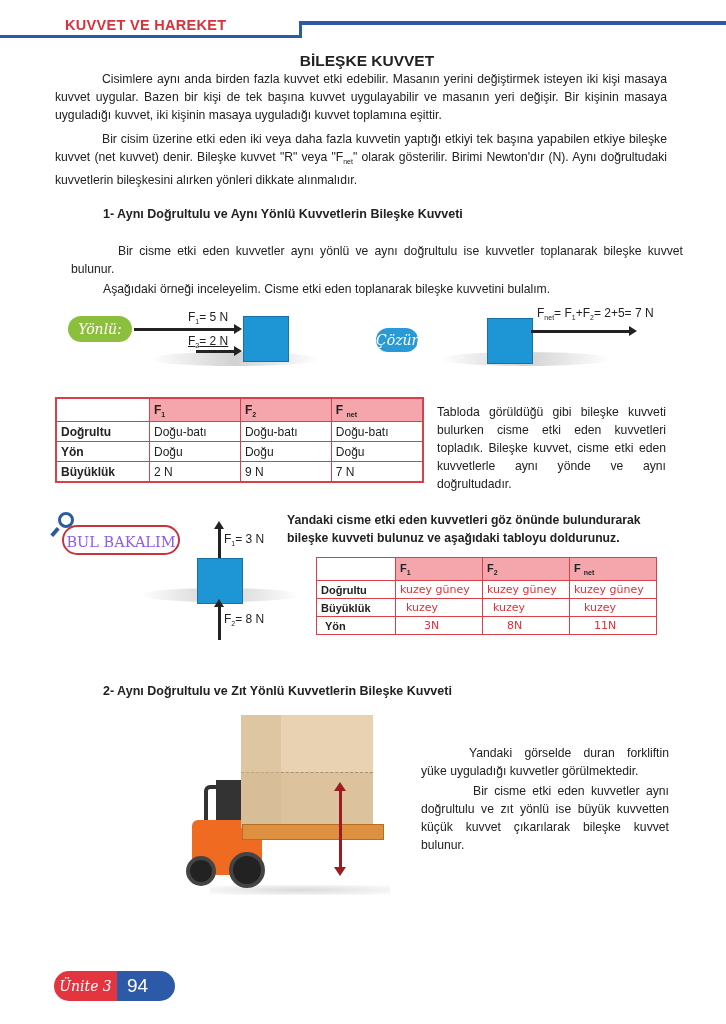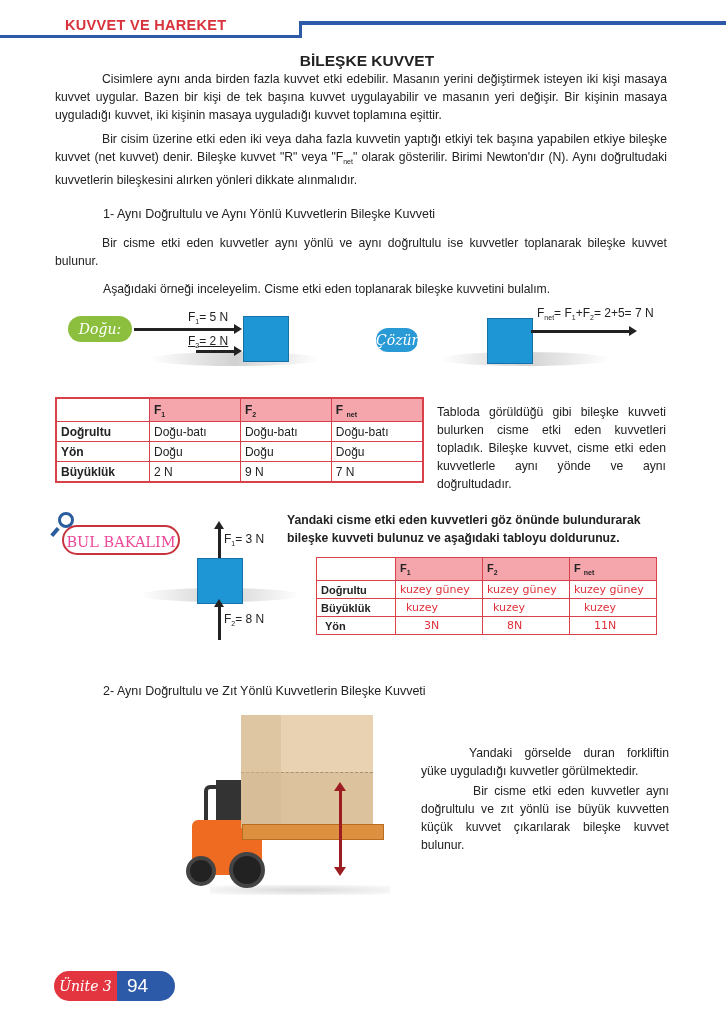--- a/index.html
+++ b/index.html
@@ -7,21 +7,21 @@
          font-family:"Liberation Sans", sans-serif; color:#222; font-size:12.2px; }
   .abs { position:absolute; }
   
   .hdr-title { left:65px; top:17px; color:#d8323c; font-weight:bold; font-size:14.5px; letter-spacing:0.3px; }
   .hdr-line-left { left:0; top:35px; width:222px; height:3px; background:#2d5aa8; }
   .hdr-line-right2 { left:300px; top:21px; width:426px; height:4px; background:#2d5aa8; }
 
   .page-title { left:4px; width:726px; top:52px; text-align:center; font-weight:bold; font-size:15.5px; color:#222; }
   .para { left:55px; width:612px; line-height:18px; text-align:justify; }
   .indent { text-indent:47px; }
-  .sec-head { left:103px; font-weight:normal; font-size:12.5px; }
+  .sec-head { left:103px; font-weight:bold; font-size:12.5px; }
   sub.s { font-size:7px; vertical-align:-3px; }
 
   
   .pill { border-radius:14px; color:#fff; font-style:italic; font-size:14px; text-align:center;
           font-family:"DejaVu Serif", serif; }
   .pill-ornek { left:68px; top:316px; width:64px; height:26px; line-height:26px; background:#8dbf3f; }
   .pill-cozum { left:376px; top:328px; width:42px; height:24px; line-height:24px; background:#2a9ad6; }
 
   .cube { width:44px; height:44px; background:#1e96d6; border:1px solid #1672a6; }
   .shadow { height:14px; background:linear-gradient(to right, rgba(0,0,0,0), rgba(0,0,0,0.18), rgba(0,0,0,0)); border-radius:50%; }
@@ -41,21 +41,21 @@
 
   .tbl2 { left:316px; top:557px; width:341px; border:1.5px solid #d8404a; }
   .tbl2 td { border:1.5px solid #d8404a; height:17px; padding:0 4px; font-size:11px; position:relative; }
   .tbl2 tr.head td { background:#f5a6ad; height:22px; font-weight:bold; }
   .tbl2 tr.head td:first-child { background:#fff; }
   .hw { color:#e0303a; font-size:14px; font-family:"DejaVu Sans", sans-serif; white-space:nowrap; }
 
   .side-text { line-height:18px; text-align:justify; }
 
   .bul { left:62px; top:525px; width:118px; height:30px; border:2px solid #c8343e; border-radius:16px;
-         color:#ec4899; font-family:"DejaVu Serif", serif; font-size:14.5px; text-align:center; line-height:30px; box-sizing:border-box; }
+         color:#8b5cf6; font-family:"DejaVu Serif", serif; font-size:14.5px; text-align:center; line-height:30px; box-sizing:border-box; }
   .magnifier { left:58px; top:512px; width:16px; height:16px; border:3px solid #2b5d9e; border-radius:50%; background:#fff; box-sizing:border-box; }
   .mag-handle { left:53px; top:527px; width:4px; height:10px; background:#2b5d9e; transform:rotate(40deg); }
 
   
   .box-top { left:241px; top:715px; width:132px; height:57px; background:#e8d2b2; }
   .box-bot { left:241px; top:772px; width:132px; height:55px; background:#dcc29d; border-top:1px dashed #a88e6a; }
   .box-side { left:241px; top:715px; width:40px; height:112px; background:#d3b993; }
   .pallet { left:242px; top:824px; width:140px; height:14px; background:#dd9140; border:1px solid #b86e22; }
   .mast { left:216px; top:780px; width:30px; height:75px; background:#333; }
   .body { left:192px; top:820px; width:70px; height:55px; background:#ef6b22; border-radius:6px 6px 4px 4px; }
@@ -79,24 +79,24 @@
 <div class="abs" style="left:299px;top:21px;width:3px;height:17px;background:#2d5aa8;"></div>
 <div class="abs" style="left:222px;top:35px;width:80px;height:3px;background:#2d5aa8;"></div>
 <div class="abs hdr-line-right2"></div>
 
 <div class="abs page-title">BİLEŞKE KUVVET</div>
 
 <div class="abs para indent" style="top:70px;">Cisimlere aynı anda birden fazla kuvvet etki edebilir. Masanın yerini değiştirmek isteyen iki kişi masaya kuvvet uygular. Bazen bir kişi de tek başına kuvvet uygulayabilir ve masanın yeri değişir. Bir kişinin masaya uyguladığı kuvvet, iki kişinin masaya uyguladığı kuvvet toplamına eşittir.</div>
 <div class="abs para indent" style="top:130px;"><span>Bir cisim üzerine etki eden iki veya daha fazla kuvvetin yaptığı etkiyi tek başına yapabilen etkiye bileşke kuvvet (net kuvvet) denir. Bileşke kuvvet "R" veya "F</span><sub class="s">net</sub><span>" olarak gösterilir. Birimi Newton'dır (N). Aynı doğrultudaki kuvvetlerin bileşkesini alırken yönleri dikkate alınmalıdır.</span></div>
 
 <div class="abs sec-head" style="top:207px;">1- Aynı Doğrultulu ve Aynı Yönlü Kuvvetlerin Bileşke Kuvveti</div>
-<div class="abs para indent" style="top:234px;">Bir cisme etki eden kuvvetler aynı yönlü ve aynı doğrultulu ise kuvvetler toplanarak bileşke kuvvet bulunur.</div>
+<div class="abs para indent" style="top:242px;margin-left:16px;">Bir cisme etki eden kuvvetler aynı yönlü ve aynı doğrultulu ise kuvvetler toplanarak bileşke kuvvet bulunur.</div>
 <div class="abs" style="left:103px;top:282px;">Aşağıdaki örneği inceleyelim. Cisme etki eden toplanarak bileşke kuvvetini bulalım.</div>
 
-<div class="abs pill pill-ornek">Doğu:</div>
+<div class="abs pill pill-ornek">Yönlü:</div>
 <div class="abs shadow" style="left:150px;top:352px;width:170px;"></div>
 <div class="abs" style="left:243px;top:316px;">
   <div class="cube"></div>
 </div>
 <div class="abs arrow-h" style="left:134px;top:328px;width:102px;"></div>
 <div class="abs arrow-h" style="left:196px;top:350px;width:40px;"></div>
 <div class="abs flabel" style="left:188px;top:310px;"><span>F</span><sub class="s">1</sub><span>= 5 N</span></div>
 <div class="abs flabel" style="left:188px;top:334px;text-decoration:underline;"><span>F</span><sub class="s">2</sub><span>= 2 N</span></div>
 
 <div class="abs pill pill-cozum">Çözüm:</div>

